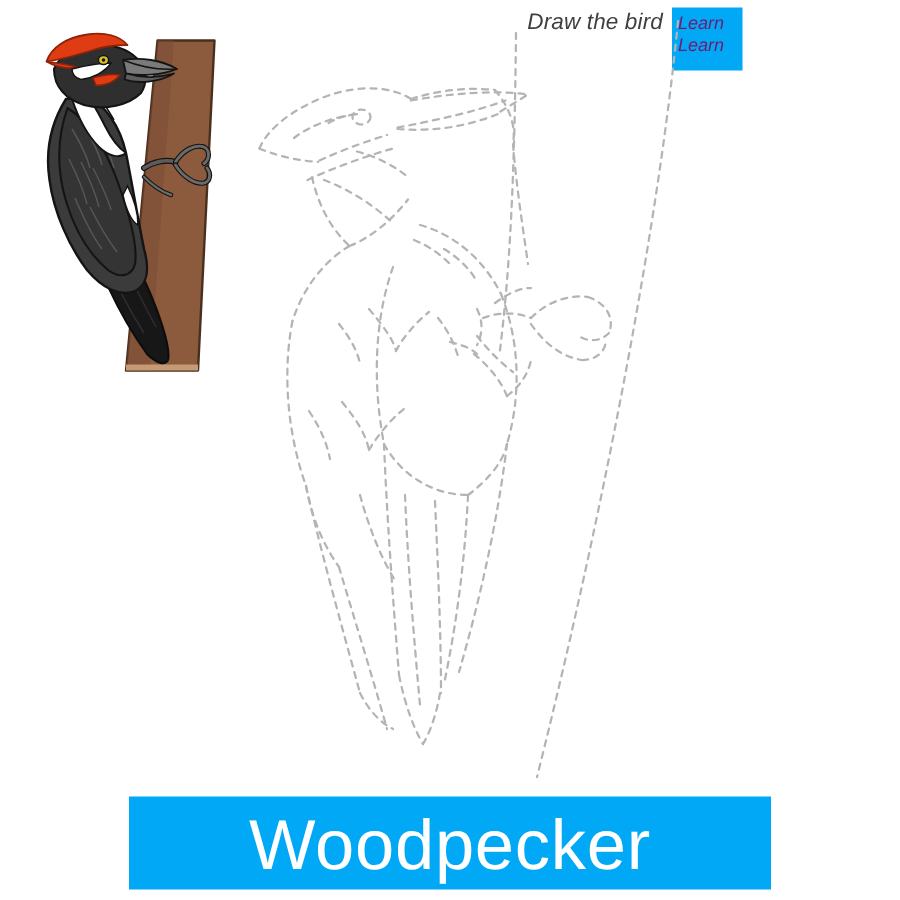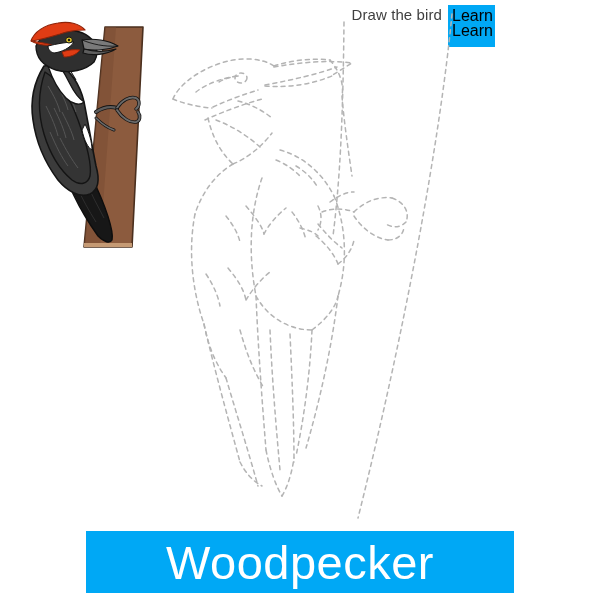--- a/index.html
+++ b/index.html
@@ -17,40 +17,41 @@
     background: #ffffff;
     overflow: hidden;
   }
   
   #header {
     position: absolute;
     top: 0;
     left: 0;
     width: 500px;
     height: 50px;
+    font-style: italic;
   }
   #draw-instruction {
     position: absolute;
     right: 58px;
     top: 6px;
     font-size: 15px;
     color: #3f3f3f;
     font-family: "Liberation Sans", sans-serif;
     white-space: nowrap;
     letter-spacing: 0.1px;
   }
   #learn-badge {
     position: absolute;
     right: 5px;
     top: 5px;
     width: 47px;
     height: 42px;
     background: #00a8f5;
-    color: #000000;
-    font-size: 16px;
+    color: #701a75;
+    font-size: 12px;
     line-height: 15px;
     padding: 3px 0 0 4px;
     box-sizing: border-box;
     font-family: "Liberation Sans", sans-serif;
   }
   #learn-badge .bl { display: block; }
 
   
   #title-banner {
     position: absolute;

